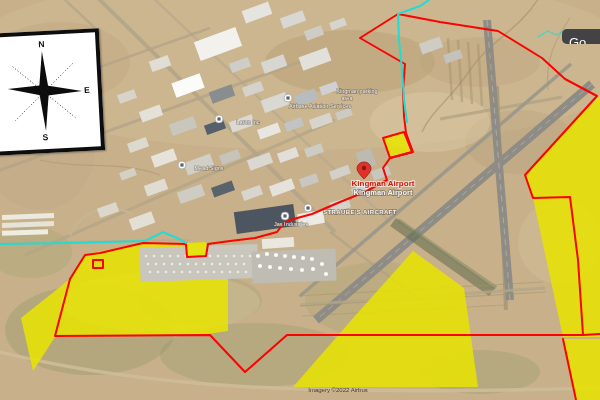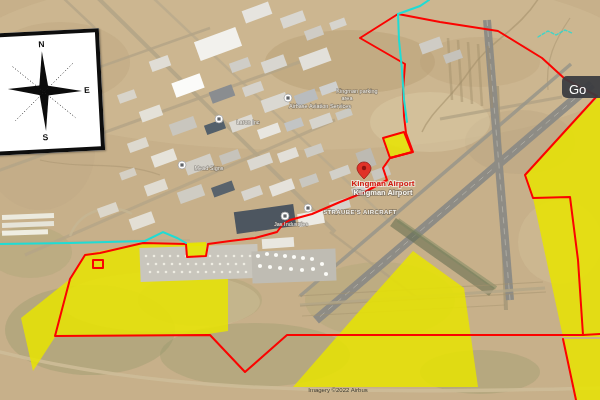--- a/index.html
+++ b/index.html
@@ -10,25 +10,25 @@
   }
   #map-svg{position:absolute;left:0;top:0;}
   .compass{
     position:absolute;left:-10px;top:31px;width:104px;height:114px;
     background:#ffffff;border:4px solid #0d0d0d;
     transform:rotate(-3deg);
     box-shadow:1px 1px 2px rgba(0,0,0,.35);
   }
   .compass svg{position:absolute;left:0;top:0;}
   .gbtn{
-    position:absolute;right:0;top:29px;width:31px;height:22px;
+    position:absolute;right:0;top:29px;width:31px;height:15px;
     background:rgba(58,60,64,.94);
     border-radius:5px 0 0 5px;
     color:#fff;font-size:13px;line-height:27px;padding-left:7px;
-    overflow:hidden;white-space:nowrap;margin-top:47px;
+    overflow:hidden;white-space:nowrap;
   }
 </style>
 </head>
 <body>
 
 <div class="stage">
 
   <svg id="map-svg" width="600" height="400">
       <rect x="0" y="0" width="600" height="400" fill="#c7b08a"></rect>
       <ellipse cx="300" cy="60" rx="340" ry="90" fill="#d0bb95" opacity="0.55"></ellipse>

